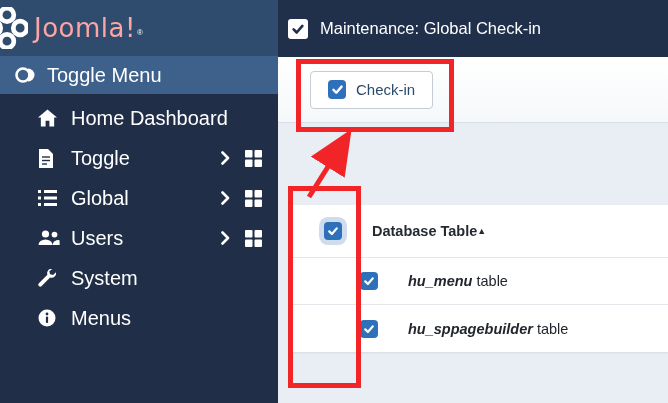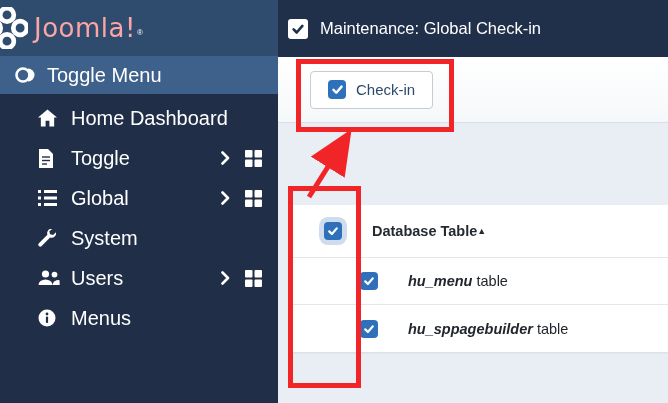--- a/index.html
+++ b/index.html
@@ -147,29 +147,20 @@
                 <rect x="0" y="9.5" width="7.5" height="7.5" rx="1"></rect>
                 <rect x="9.5" y="9.5" width="7.5" height="7.5" rx="1"></rect>
               </g>
             </svg>
         </span>
       </div>
 
 
       <div class="menu-item">
         <span class="mi-icon">
-          <svg width="18" height="18" viewBox="0 0 18 18">
-              <path d="M16.2 1.2a4.6 4.6 0 0 0-5.3 6L2.4 15.7a1.95 1.95 0 1 0 2.76 2.76L13.6 9.9a4.6 4.6 0 0 0 6-5.3l-3 3-3-.8-.8-3z" transform="translate(-1.5,-1.5)" fill="#fff"></path>
-            </svg>
-        </span>
-        <span class="mi-label">System</span>
-      </div>
-
-      <div class="menu-item">
-        <span class="mi-icon">
           <svg width="22" height="16" viewBox="0 0 22 16">
               <g fill="#fff">
                 <circle cx="7.5" cy="4" r="3.6"></circle>
                 <path d="M0.5 15 a7 5.5 0 0 1 14 0 z"></path>
                 <circle cx="16.5" cy="4.6" r="2.9"></circle>
                 <path d="M14.5 15 a6 5 0 0 1 7 -4.8 l0.2 4.8 z"></path>
               </g>
             </svg>
         </span>
         <span class="mi-label">Users</span>
@@ -179,20 +170,29 @@
             </svg>
           <svg width="17" height="17" viewBox="0 0 17 17">
               <g fill="#fff">
                 <rect x="0" y="0" width="7.5" height="7.5" rx="1"></rect>
                 <rect x="9.5" y="0" width="7.5" height="7.5" rx="1"></rect>
                 <rect x="0" y="9.5" width="7.5" height="7.5" rx="1"></rect>
                 <rect x="9.5" y="9.5" width="7.5" height="7.5" rx="1"></rect>
               </g>
             </svg>
         </span>
+      </div>
+
+      <div class="menu-item">
+        <span class="mi-icon">
+          <svg width="18" height="18" viewBox="0 0 18 18">
+              <path d="M16.2 1.2a4.6 4.6 0 0 0-5.3 6L2.4 15.7a1.95 1.95 0 1 0 2.76 2.76L13.6 9.9a4.6 4.6 0 0 0 6-5.3l-3 3-3-.8-.8-3z" transform="translate(-1.5,-1.5)" fill="#fff"></path>
+            </svg>
+        </span>
+        <span class="mi-label">System</span>
       </div>
 
       <div class="menu-item">
         <span class="mi-icon">
           <svg width="18" height="18" viewBox="0 0 18 18">
               <circle cx="9" cy="9" r="8.5" fill="#fff"></circle>
               <circle cx="9" cy="5" r="1.4" fill="#202f47"></circle>
               <rect x="7.9" y="7.5" width="2.2" height="6.5" rx="1" fill="#202f47"></rect>
             </svg>
         </span>

